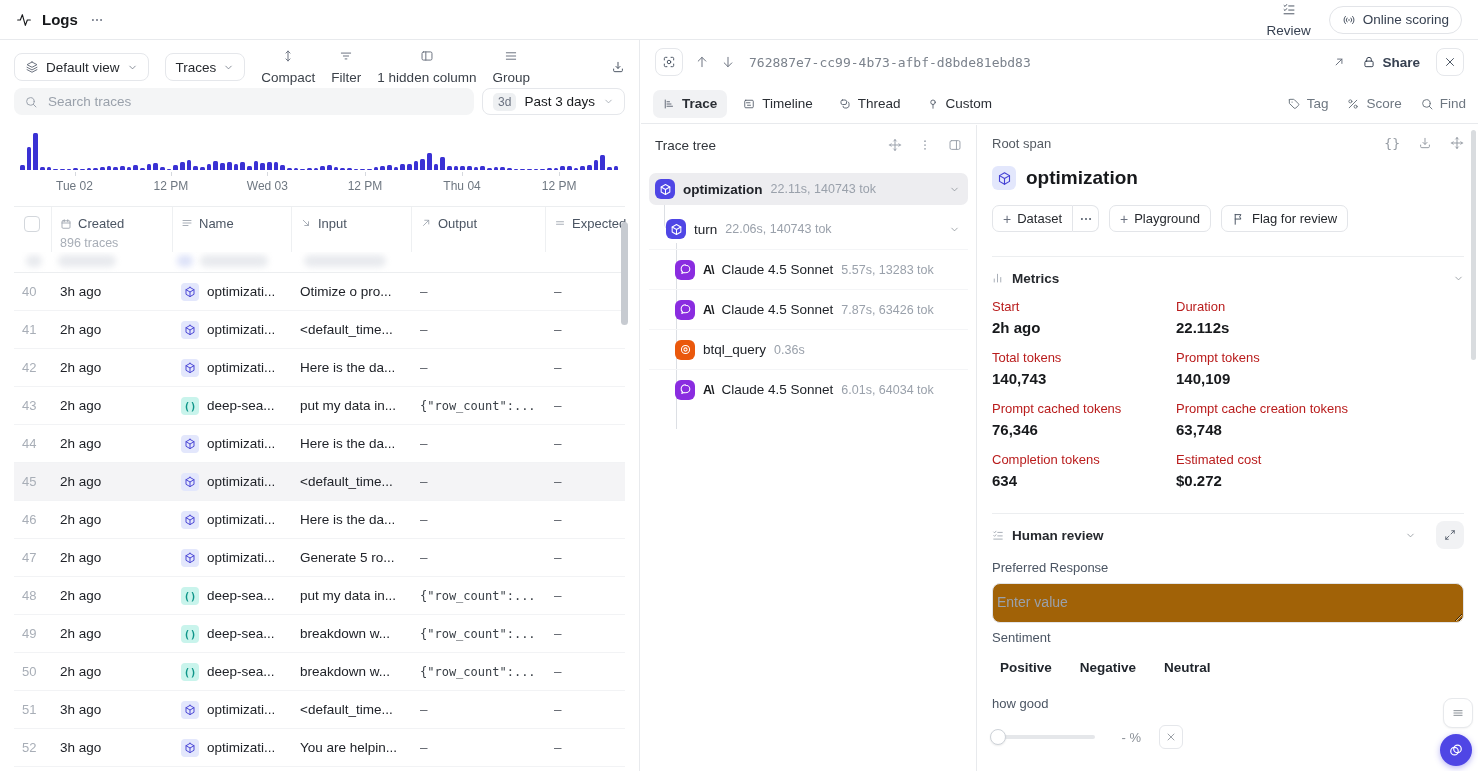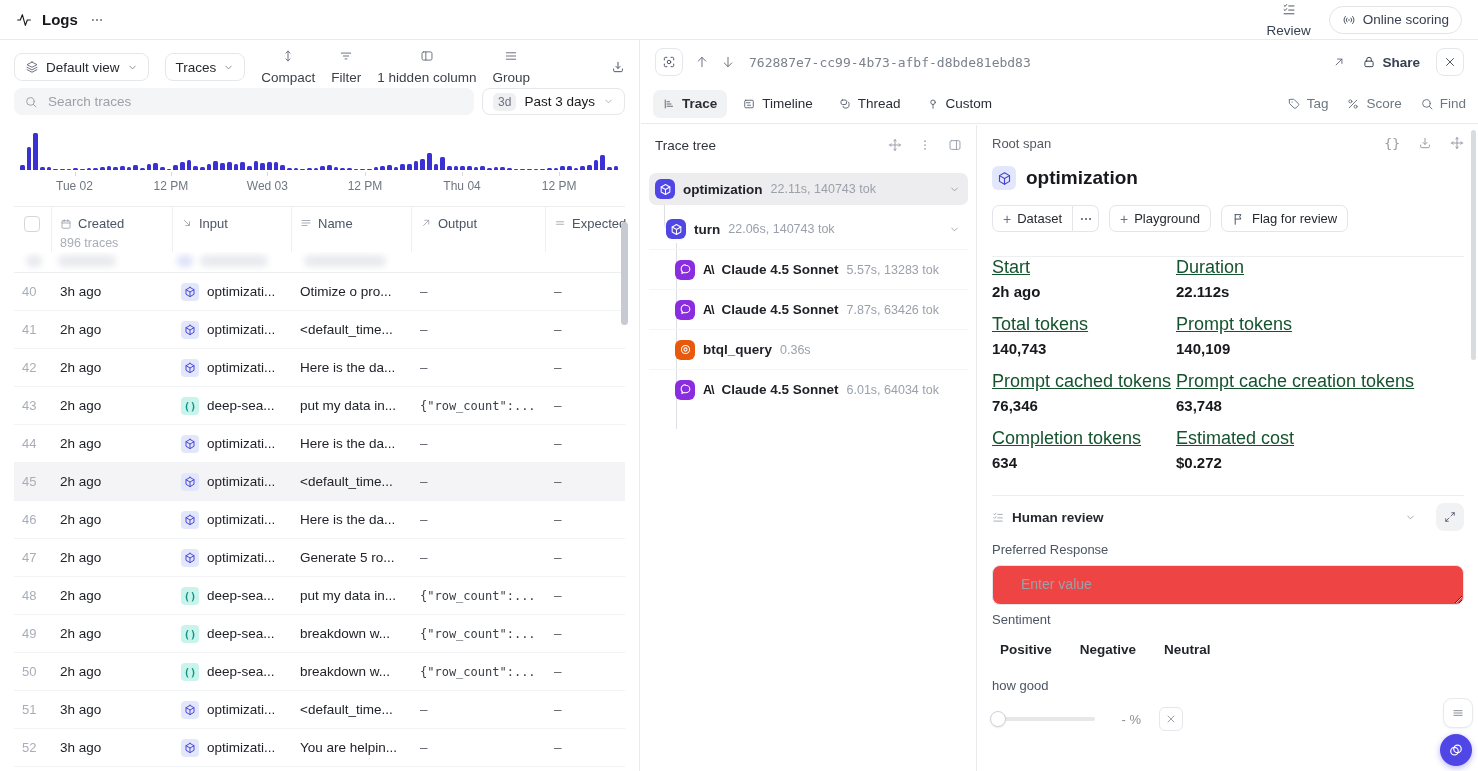--- a/index.html
+++ b/index.html
@@ -105,21 +105,21 @@
   .titem.d0{height:32px;padding:0 8px 0 6px;border-radius:7px;margin-bottom:8px;}
   .titem.sel{background:#ededf0;}
   .titem.d1{height:32px;padding:0 8px 0 17px;margin-bottom:4px;}
   .titem.d2{height:40px;padding:0 8px 0 26px;border-top:1px solid #f4f5f7;}
   .spanchip{width:20px;height:20px;border-radius:6px;display:flex;align-items:center;justify-content:center;color:#fff;flex:none;}
   .spanchip svg{width:13px;height:13px;stroke:#fff;fill:none;stroke-width:1.9;stroke-linecap:round;stroke-linejoin:round;}
   .spanchip.task{background:#4f46e5;}
   .spanchip.llm{background:#8a2ce0;}
   .spanchip.tool{background:#ea580c;}
   .amark{font-weight:700;font-size:12.5px;color:#17191c;letter-spacing:-1px;flex:none;}
-  .tlabel{font-weight:700;color:#202329;white-space:nowrap;}
+  .tlabel{font-weight:400;color:#202329;white-space:nowrap;}
   .d0 .tlabel{font-weight:600;}
   .tmeta{font-size:12.5px;color:#9aa1ab;white-space:nowrap;overflow:hidden;}
   .tchev{margin-left:auto;color:#8a9097;}
 
   
   .detail{position:absolute;left:337px;top:85px;right:0;bottom:0;padding:0 14px;overflow:hidden;}
   .rs-head{height:36px;display:flex;align-items:center;font-size:13px;color:#545a62;}
   .rs-icons{margin-left:auto;display:flex;align-items:center;gap:18px;color:#959ba3;}
   .braces{font-family:"DejaVu Sans Mono",monospace;font-size:13px;cursor:pointer;}
   .rs-title{display:flex;align-items:center;gap:10px;margin-top:2px;height:30px;}
@@ -132,27 +132,27 @@
   .obtn .plus{color:#6b7280;font-size:14px;line-height:1;}
   .obtn .ic{color:#4b5563;}
   .splitl{border-radius:7px 0 0 7px;}
   .splitr{border-radius:0 7px 7px 0;border-left:none;width:26px;padding:0;justify-content:center;color:#6b7280;}
   .divider{border-top:1px solid #eceef0;}
   .divider.top{margin-top:24px;}
   .sechead{display:flex;align-items:center;gap:8px;height:42px;font-weight:600;color:#26292e;}
   .sechead .lead{color:#9aa1ab;}
   .sec-chev{margin-left:auto;color:#8a9097;cursor:pointer;}
   #mgrid{display:grid;grid-template-columns:184px 1fr;row-gap:14px;padding-bottom:24px;}
-  .mlabel{font-size:18px;color:#14532d;margin-bottom:5px;text-decoration:underline;}
+  .mlabel{font-size:13px;color:#b91c1c;margin-bottom:5px;}
   .mvalue{font-size:15px;font-weight:600;color:#17191c;}
   .xpbtn{width:28px;height:28px;border-radius:8px;background:#f1f2f4;display:flex;align-items:center;justify-content:center;
          color:#4b5563;margin-left:12px;cursor:pointer;flex:none;}
   .fieldlabel{font-size:13px;color:#4b5563;margin:4px 0 8px;}
-  .pref-ta{width:100%;height:40px;border:1px solid #e2e4e8;border-radius:8px;padding:10px 28px;
-           font:14px "Liberation Sans",sans-serif;color:#17191c;resize:vertical;background:#ef4444;outline:none;}
+  .pref-ta{width:100%;height:40px;border:1px solid #e2e4e8;border-radius:8px;padding:10px 4px;
+           font:14px "Liberation Sans",sans-serif;color:#17191c;resize:vertical;background:#a16207;outline:none;}
   .pref-ta::placeholder{color:#9aa1ab;}
   #sentbtns{display:flex;gap:10px;margin:8px 0 0 0;}
   .sentbtn{border:none;background:none;font:600 13.5px "Liberation Sans",sans-serif;color:#1f242b;padding:7px 10px 7px 8px;cursor:pointer;}
   .sliderrow{display:flex;align-items:center;gap:18px;margin-top:14px;height:24px;}
   .track{position:relative;width:103px;height:4px;background:#e5e7ea;border-radius:2px;cursor:pointer;}
   .thumb{position:absolute;left:-2px;top:-6px;width:16px;height:16px;border-radius:50%;background:#fff;
          border:1px solid #cdd2d8;box-shadow:0 1px 2px rgba(0,0,0,.08);}
   .slval{font-size:13px;color:#8a9097;min-width:28px;text-align:right;}
   .clearbtn{width:24px;height:24px;border:1px solid #e5e7eb;border-radius:6px;background:#fff;color:#8a9097;
             display:flex;align-items:center;justify-content:center;cursor:pointer;}
@@ -413,32 +413,32 @@
                   <path d="M4 10h16M8.5 3.5v4M15.5 3.5v4"></path>
                 </svg>
               </span>
             <span>Created</span>
           </span>
           <span class="tcount">896 traces</span>
         </div>
         <div class="th">
           <span class="ic sm">
               <svg viewBox="0 0 24 24">
-                <path d="M6.5 6.5L17 17M17 9.5V17H9.5"></path>
-              </svg>
-            </span>
-          <span>Input</span>
+                <path d="M4 7h16M4 12h16M4 17h10"></path>
+              </svg>
+            </span>
+          <span>Name</span>
         </div>
         <div class="th">
           <span class="ic sm">
               <svg viewBox="0 0 24 24">
-                <path d="M4 7h16M4 12h16M4 17h10"></path>
-              </svg>
-            </span>
-          <span>Name</span>
+                <path d="M6.5 6.5L17 17M17 9.5V17H9.5"></path>
+              </svg>
+            </span>
+          <span>Input</span>
         </div>
         <div class="th">
           <span class="ic sm">
               <svg viewBox="0 0 24 24">
                 <path d="M7 17L17.5 6.5M9.5 6.5H17.5V14"></path>
               </svg>
             </span>
           <span>Output</span>
         </div>
         <div class="th" style="border-right:none;">
@@ -925,20 +925,33 @@
               <svg viewBox="0 0 24 24">
                 <path d="M5.5 21V4"></path>
                 <path d="M5.5 4.5h9.8l-2.2 3.8 2.2 3.8H5.5"></path>
               </svg>
             </span>
           <span>Flag for review</span>
         </div>
       </div>
       <div class="divider top"></div>
 
+      <div class="sechead">
+        <span class="ic sm lead">
+            <svg viewBox="0 0 24 24">
+              <path d="M4.5 20v-6M11 20V4.5M17.5 20v-9"></path>
+            </svg>
+          </span>
+        <span>Metrics</span>
+        <span class="ic xs sec-chev">
+            <svg viewBox="0 0 24 24">
+              <path d="M6 9l6 6 6-6"></path>
+            </svg>
+          </span>
+      </div>
       <div id="mgrid">
           <div class="metric">
             <div class="mlabel">Start</div>
             <div class="mvalue">2h ago</div>
           </div>
           <div class="metric">
             <div class="mlabel">Duration</div>
             <div class="mvalue">22.112s</div>
           </div>
           <div class="metric">

